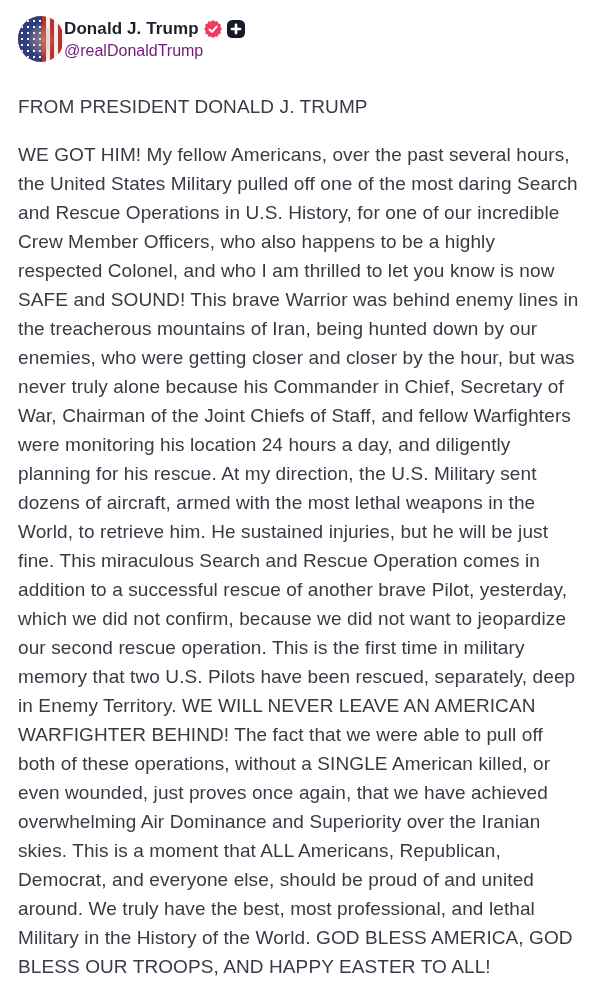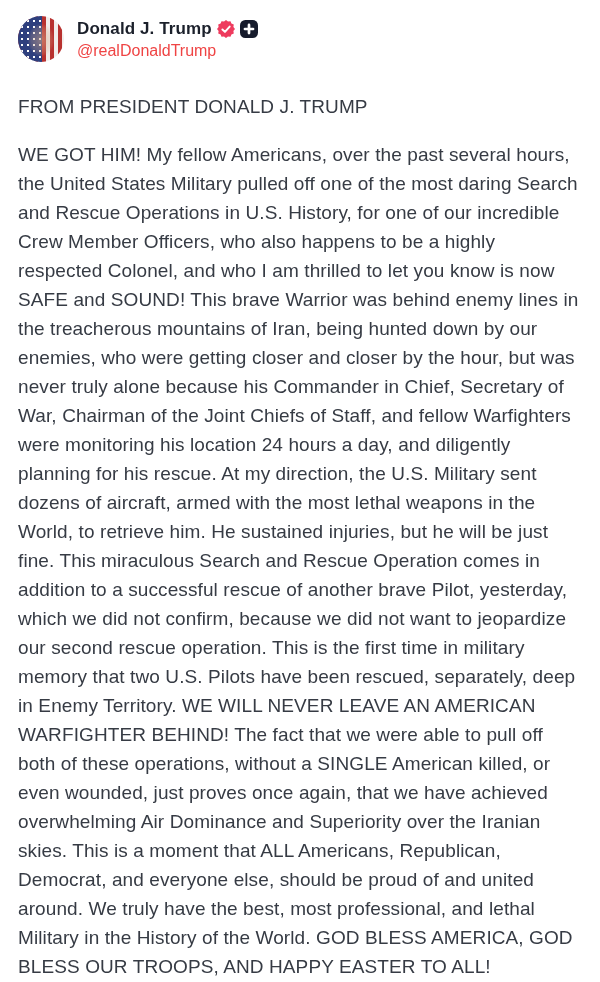--- a/index.html
+++ b/index.html
@@ -6,21 +6,21 @@
   .page {
     width: 600px;
     min-height: 982px;
     background: #ffffff;
     font-family: "Liberation Sans", "DejaVu Sans", sans-serif;
     box-sizing: border-box;
     padding: 16px 20px 14px 18px;
   }
 
   
-  .header { display: flex; align-items: center; gap: 13px; }
+  .header { display: flex; align-items: center; }
   .avatar {
     width: 46px; height: 46px; border-radius: 50%;
     position: relative; overflow: hidden; flex: 0 0 auto;
     background: repeating-linear-gradient(90deg,
       #b8312f 0 4px, #f2ecea 4px 8px);
     cursor: pointer;
   }
   .avatar::before {
     content: ""; position: absolute; left: 0; top: 0;
     width: 52%; height: 100%;
@@ -37,21 +37,21 @@
       rgba(214,170,138,0) 75%);
   }
   .id-block { display: flex; flex-direction: column; justify-content: center; }
   .name-row { display: flex; align-items: center; gap: 5px; }
   .display-name {
     font-size: 17px; font-weight: 700; color: #1b202b;
     letter-spacing: 0.1px; cursor: pointer;
   }
   .badge { display: inline-flex; width: 18px; height: 18px; }
   .badge svg { width: 18px; height: 18px; display: block; }
-  .handle { font-size: 16px; color: #ef4444; margin-top: 3px; cursor: pointer; }
+  .handle { font-size: 16px; color: #701a75; margin-top: 3px; cursor: pointer; }
 
   
   .body { margin-top: 30px; }
   .body p {
     margin: 12px 0 19px 0;
     font-size: 19px;
     line-height: 29px;
     color: #363b44;
     letter-spacing: 0.1px;
   }

